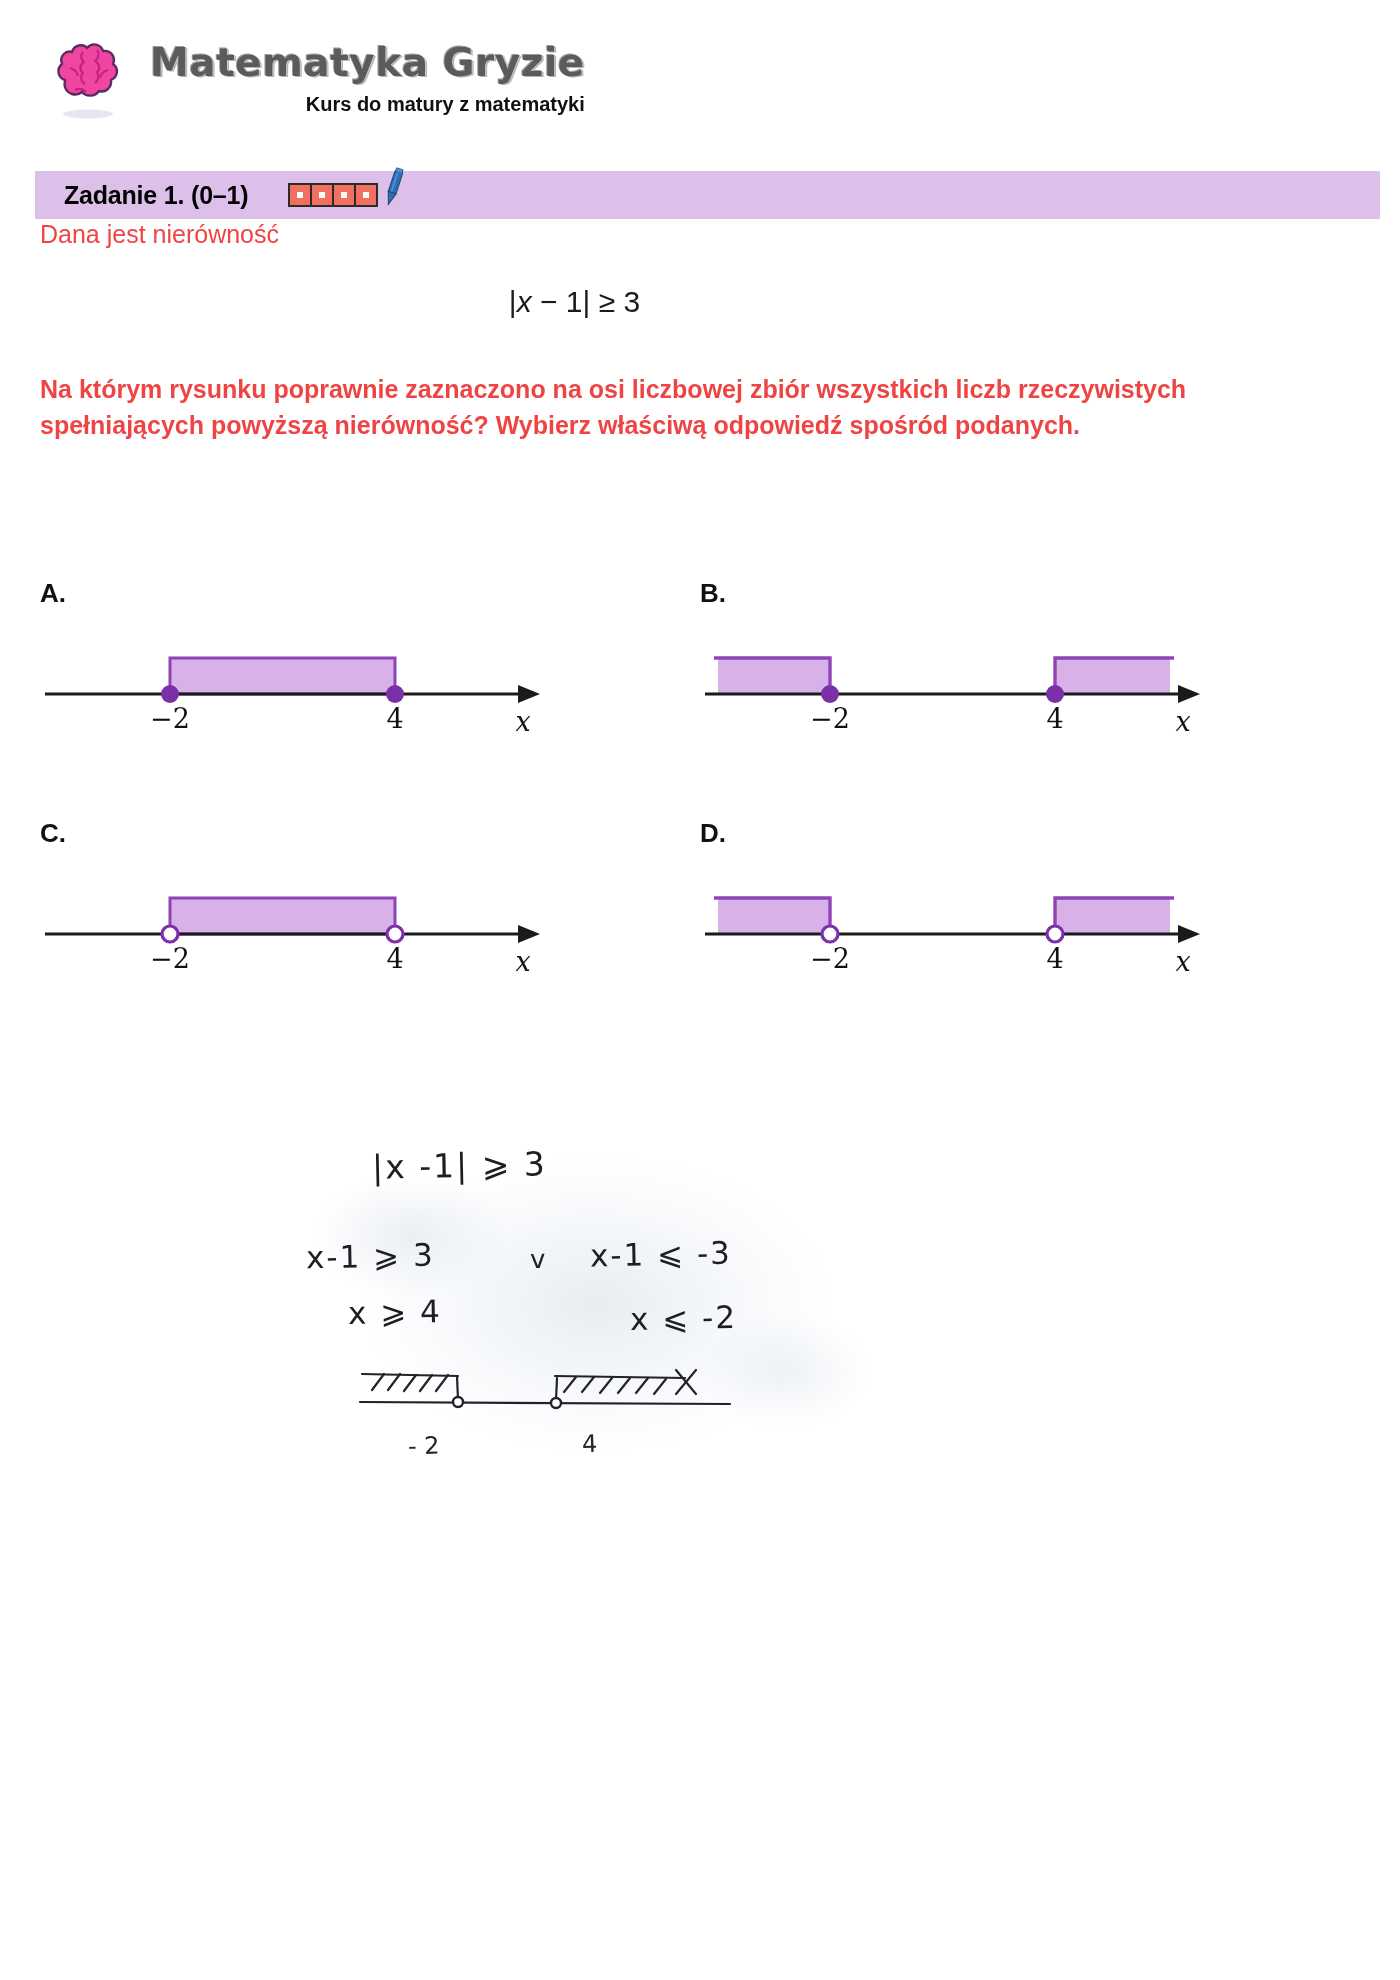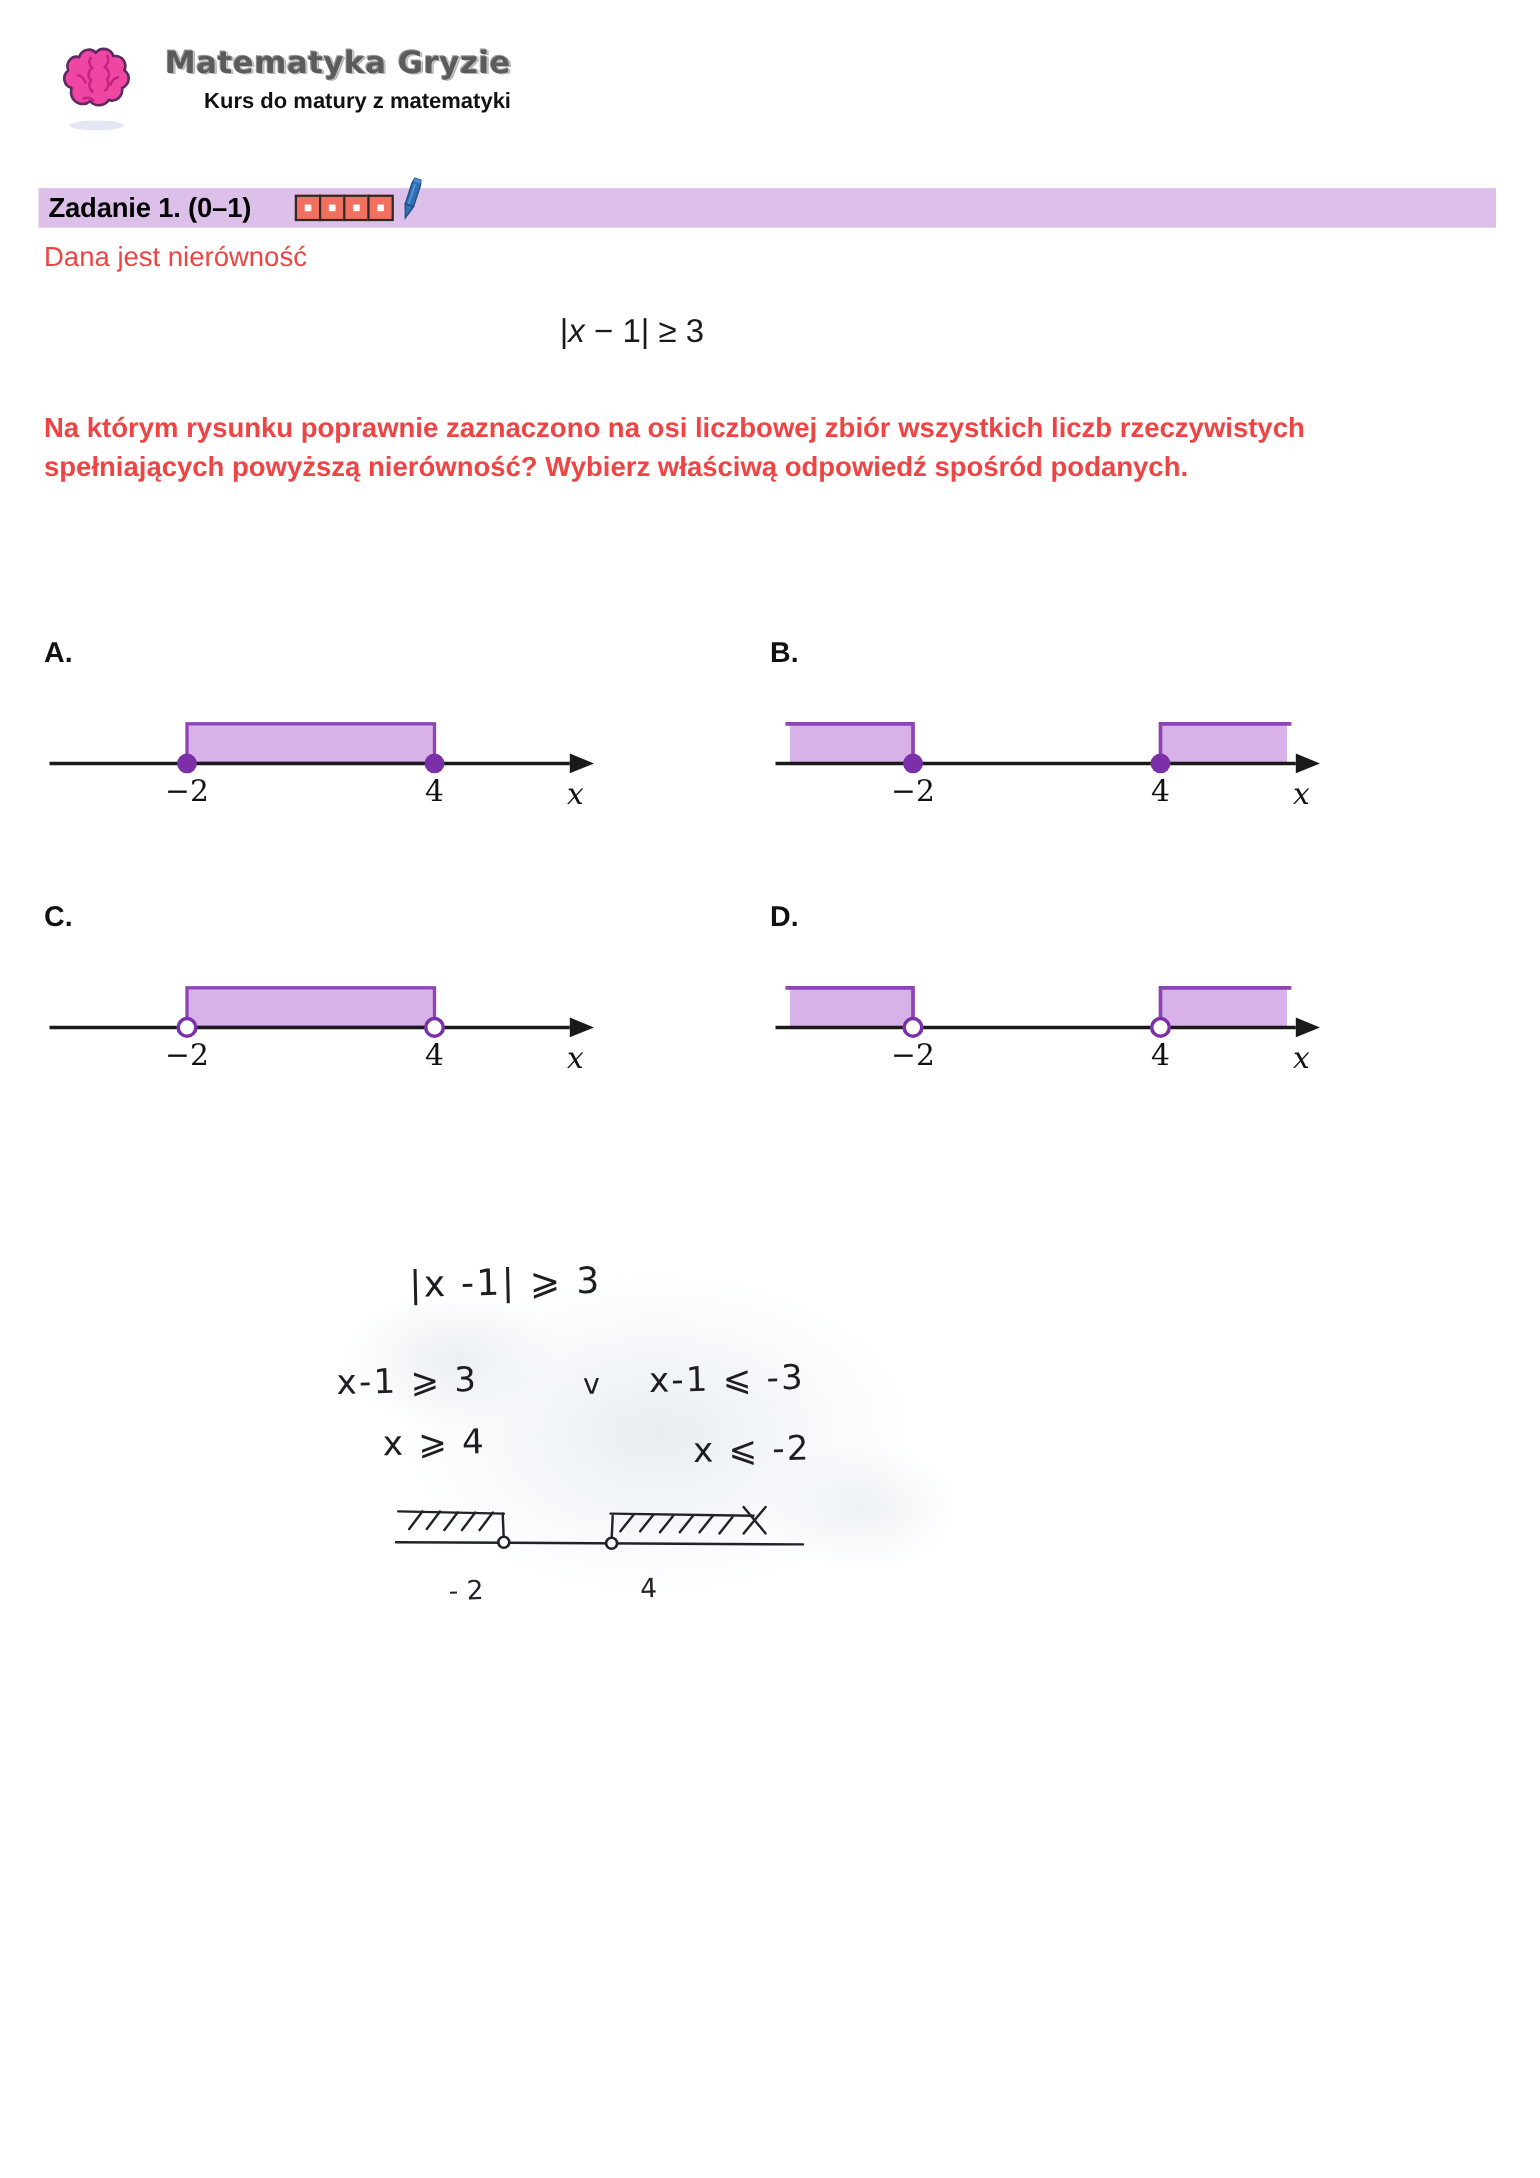--- a/index.html
+++ b/index.html
@@ -29,21 +29,21 @@
     height: 96px;
     position: relative;
     flex: 0 0 auto;
   }
   .brand-logo svg { display: block; }
   .brand-text {
     margin-left: 14px;
     padding-top: 14px;
   }
   .brand-title {
-    font-size: 28px;
+    font-size: 39px;
     font-weight: bold;
     letter-spacing: 0.5px;
     color: #5b5b5b;
     text-shadow:
       1px 0 0 #c9c9c9,
       2px 1px 0 #b5b5b5,
       -1px -1px 0 #9a9a9a;
     font-family: "DejaVu Sans", sans-serif;
     line-height: 1.1;
   }
@@ -55,24 +55,25 @@
     font-family: "Liberation Sans", sans-serif;
     text-align: right;
   }
 
   
   .task-bar {
     position: absolute;
     left: 35px;
     top: 171px;
     width: 1325px;
-    height: 36px;
+    height: 48px;
     background: #ddc0ea;
     display: flex;
     align-items: center;
+    padding-left: 20px;
   }
   .task-label {
     font-size: 25px;
     font-weight: bold;
     color: #000;
     margin-left: 9px;
     letter-spacing: -0.2px;
   }
   .score-boxes {
     display: flex;

